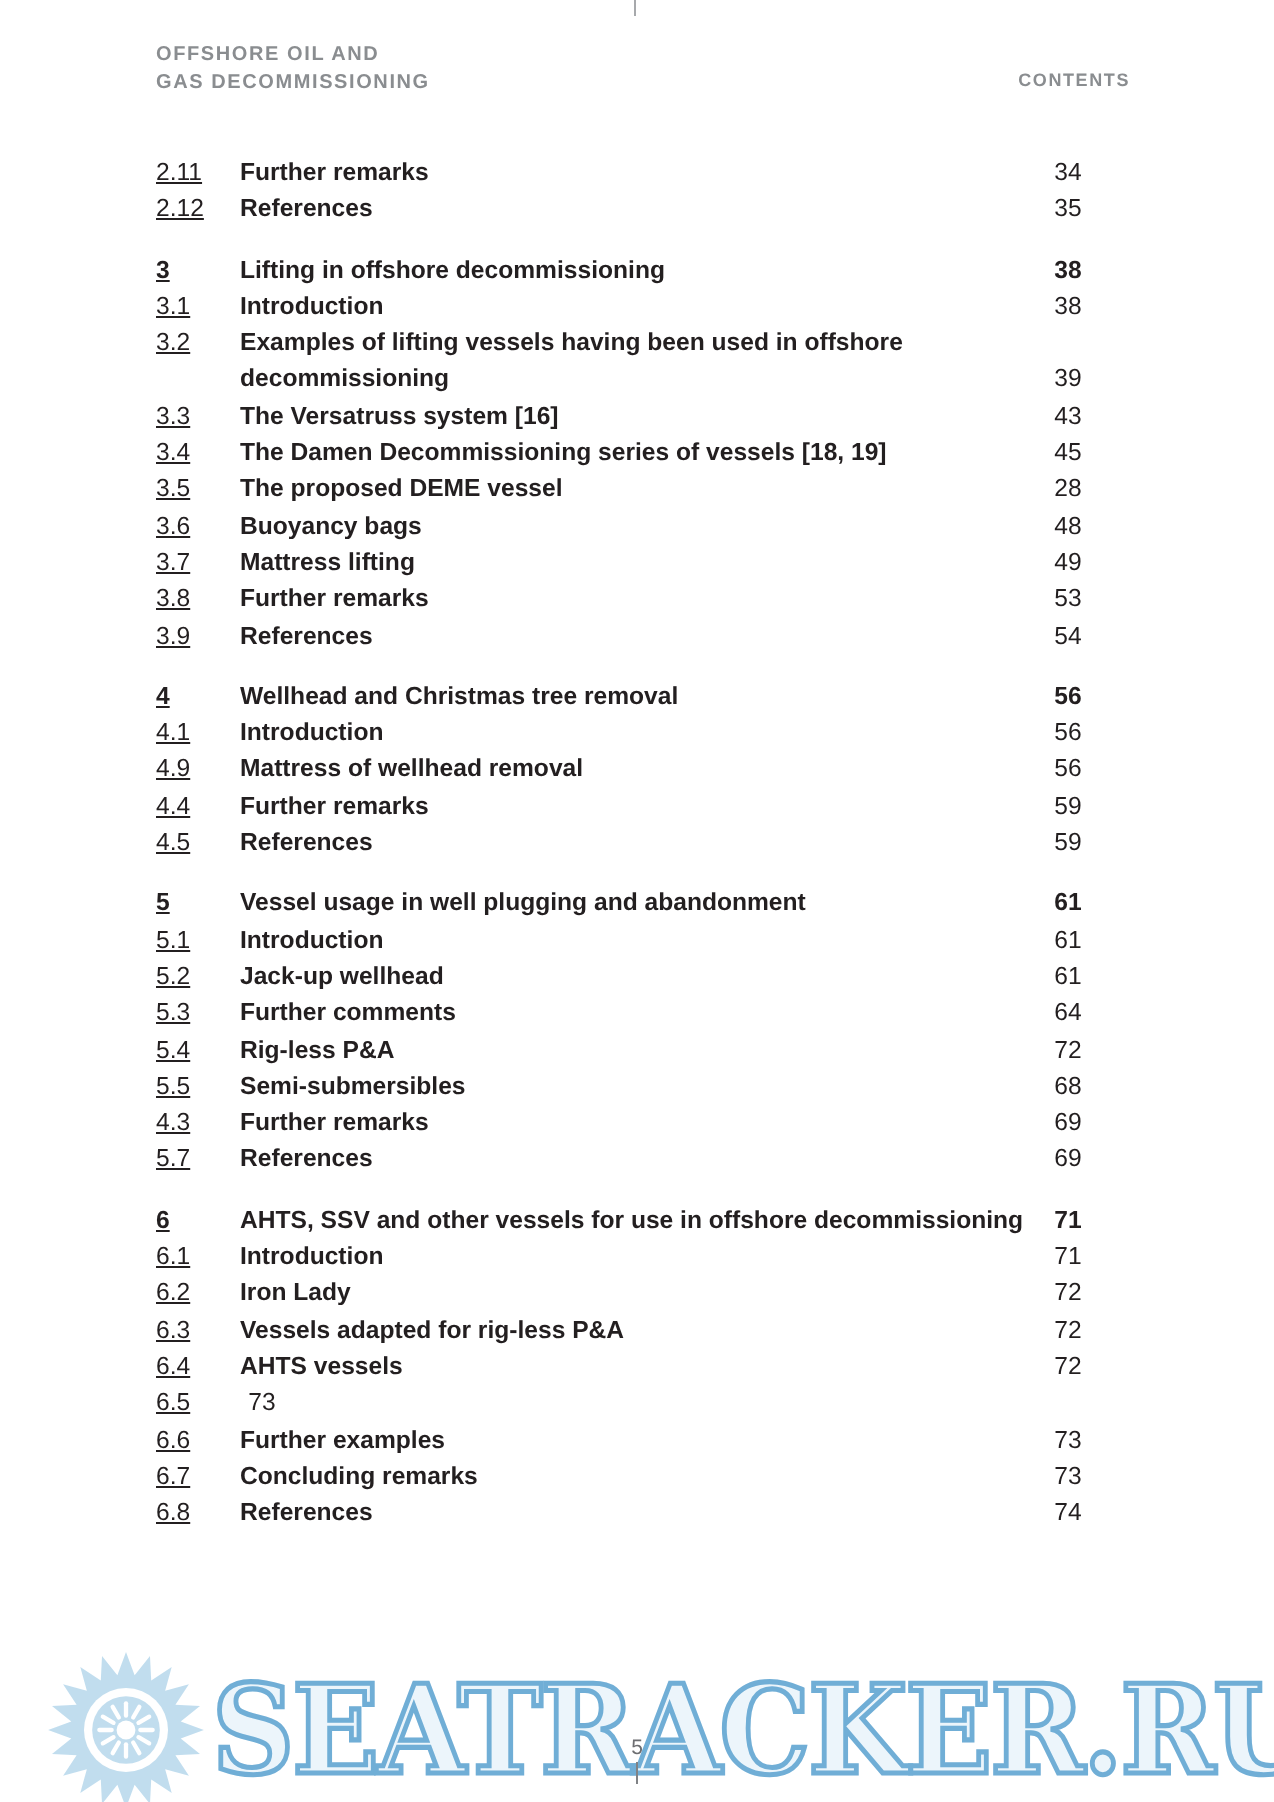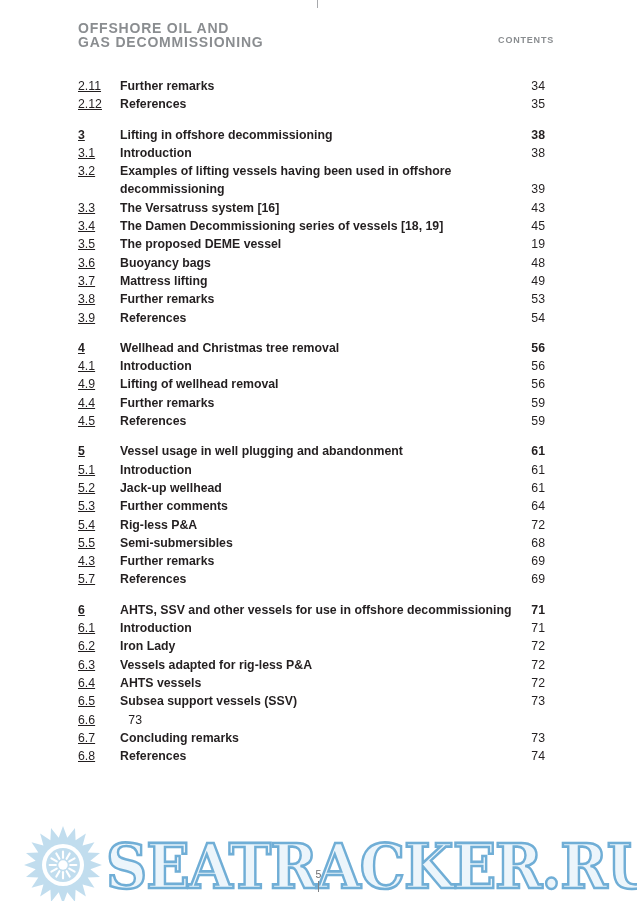--- a/index.html
+++ b/index.html
@@ -5,34 +5,34 @@
   html,body{margin:0;padding:0;}
   body{
     width:637px;height:901px;background:#ffffff;position:relative;overflow:hidden;
     font-family:"Liberation Sans",sans-serif;color:#231f20;
   }
   .page{position:absolute;inset:0;}
   .top-mark{position:absolute;left:317px;top:0;width:1px;height:8px;background:#a7a9ac;}
 
   .brand{
     position:absolute;left:78px;top:21px;
-    font-size:14px;font-weight:bold;letter-spacing:.8px;line-height:14px;color:#8a8d90;
+    font-size:10px;font-weight:bold;letter-spacing:.8px;line-height:14px;color:#8a8d90;
   }
   .contents-label{
-    position:absolute;top:35px;right:83px;
+    position:absolute;top:35px;right:72px;
     font-size:9px;font-weight:bold;letter-spacing:.8px;color:#8a8d90;
   }
 
   .toc{position:absolute;left:78px;top:77px;width:467px;}
   .toc-row{display:flex;align-items:flex-end;font-size:12.3px;line-height:18.3px;}
   .toc-row.section-start{margin-top:12px;}
   .toc-row.bold{font-weight:bold;}
   .toc-num{width:42px;flex:none;align-self:flex-start;text-decoration:underline;}
   .toc-title{flex:1;min-width:0;white-space:nowrap;font-weight:bold;}
-  .toc-page{flex:none;min-width:22px;text-align:right;}
+  .toc-page{flex:none;min-width:22px;text-align:center;}
 
   .watermark{
     position:absolute;left:22px;top:824px;display:flex;align-items:center;opacity:.85;
     pointer-events:none;
   }
   .wm-sun{flex:none;margin-right:2px;}
   .wm-text{
     font-family:"DejaVu Serif",serif;font-weight:bold;font-size:57px;line-height:1;
     letter-spacing:-1px;white-space:nowrap;
     color:var(--wm-fill,#e9f4fb);
@@ -98,21 +98,21 @@
 
     <div class="toc-row">
       <span class="toc-num">3.4</span>
       <span class="toc-title">The Damen Decommissioning series of vessels [18, 19]</span>
       <span class="toc-page">45</span>
     </div>
 
     <div class="toc-row">
       <span class="toc-num">3.5</span>
       <span class="toc-title">The proposed DEME vessel</span>
-      <span class="toc-page">19</span>
+      <span class="toc-page">28</span>
     </div>
 
     <div class="toc-row">
       <span class="toc-num">3.6</span>
       <span class="toc-title">Buoyancy bags</span>
       <span class="toc-page">48</span>
     </div>
 
     <div class="toc-row">
       <span class="toc-num">3.7</span>
@@ -139,21 +139,21 @@
     </div>
 
     <div class="toc-row">
       <span class="toc-num">4.1</span>
       <span class="toc-title">Introduction</span>
       <span class="toc-page">56</span>
     </div>
 
     <div class="toc-row">
       <span class="toc-num">4.9</span>
-      <span class="toc-title">Lifting of wellhead removal</span>
+      <span class="toc-title">Mattress of wellhead removal</span>
       <span class="toc-page">56</span>
     </div>
 
 
     <div class="toc-row">
       <span class="toc-num">4.4</span>
       <span class="toc-title">Further remarks</span>
       <span class="toc-page">59</span>
     </div>
 
@@ -236,26 +236,26 @@
     </div>
 
     <div class="toc-row">
       <span class="toc-num">6.4</span>
       <span class="toc-title">AHTS vessels</span>
       <span class="toc-page">72</span>
     </div>
 
     <div class="toc-row">
       <span class="toc-num">6.5</span>
-      <span class="toc-title">Subsea support vessels (SSV)</span>
       <span class="toc-page">73</span>
     </div>
 
     <div class="toc-row">
       <span class="toc-num">6.6</span>
+      <span class="toc-title">Further examples</span>
       <span class="toc-page">73</span>
     </div>
 
     <div class="toc-row">
       <span class="toc-num">6.7</span>
       <span class="toc-title">Concluding remarks</span>
       <span class="toc-page">73</span>
     </div>
 
     <div class="toc-row">

